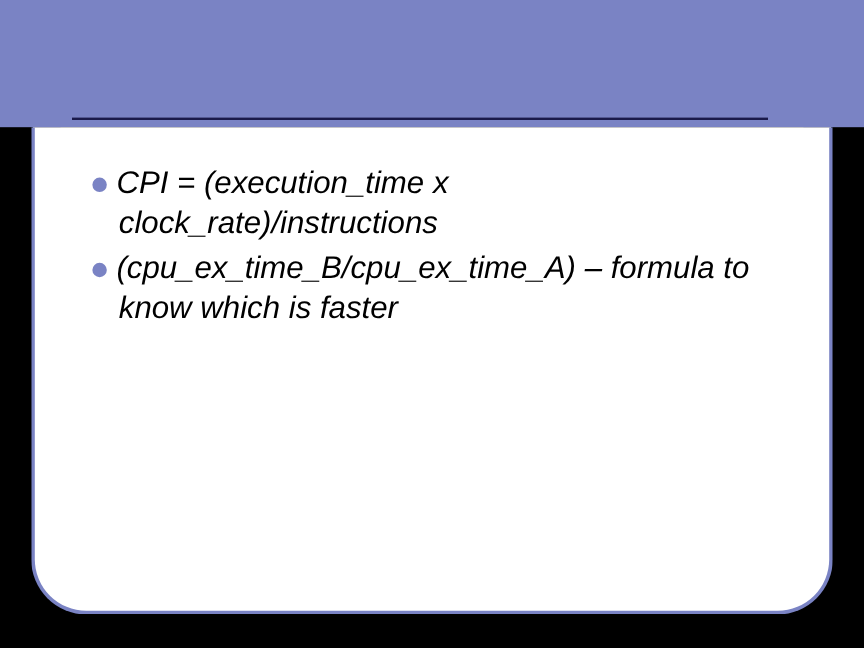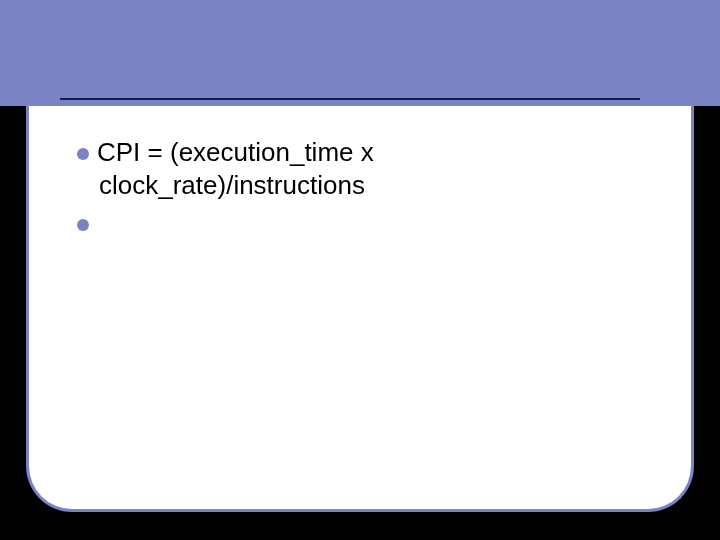--- a/index.html
+++ b/index.html
@@ -51,20 +51,21 @@
     left: 48px;
     right: 48px;
   }
   .bullet-line {
     font-size: 26px;
     line-height: 1.25;
     color: #000;
     margin: 0 0 6px 0;
     padding-left: 22px;
     text-indent: -22px;
+    font-style: italic;
   }
   .dot {
     display: inline-block;
     width: 12px;
     height: 12px;
     background: #7a83c4;
     border-radius: 50%;
     margin-right: 8px;
     vertical-align: 1px;
   }
@@ -74,17 +75,17 @@
 
 <div class="slide">
   <div class="header-bar"></div>
   <div class="header-underline"></div>
   <div class="card">
     <div class="content">
       <p class="bullet-line">
         <span class="dot"></span><span>CPI = (execution_time x clock_rate)/instructions</span>
       </p>
       <p class="bullet-line">
-        <span class="dot"></span>
+        <span class="dot"></span><span>(cpu_ex_time_B/cpu_ex_time_A) – formula to know which is faster</span>
       </p>
     </div>
   </div>
 </div>
 
 </body></html>

